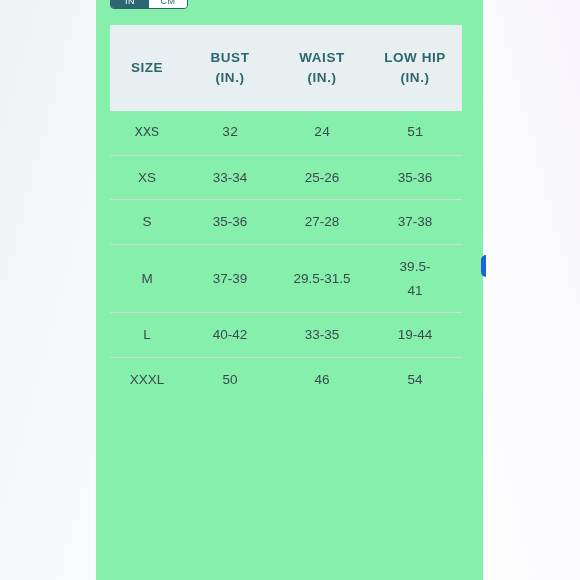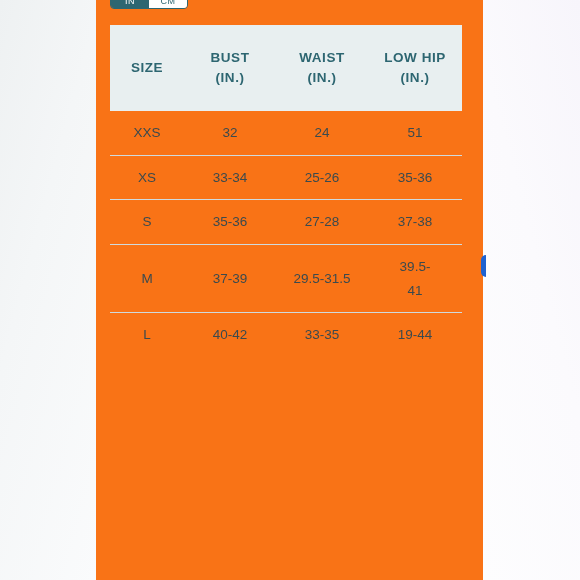--- a/index.html
+++ b/index.html
@@ -40,21 +40,21 @@
     background: linear-gradient(255deg, #f7f5fb 0%, #fbfaFD 45%, #fdfdfe 100%);
   }
 
   
   .content-panel {
     position: absolute;
     left: 96px;
     top: 0;
     width: 387px;
     height: 580px;
-    background: #f97316;
+    background: #86efac;
   }
 
   
   .unit-toggle {
     position: absolute;
     left: 14px;
     top: -14px;
     width: 78px;
     height: 23px;
     display: flex;
@@ -112,20 +112,21 @@
     font-weight: normal;
     text-align: center;
     vertical-align: middle;
     line-height: 1.75;
     padding: 10px 14px;
     border-top: 1px solid #cfdadd;
   }
 
   .size-table tbody tr:first-child td {
     border-top: none;
+    font-family: Liberation Mono, monospace;
   }
 
   
   .col-size { width: 74px; }
   .col-bust { width: 92px; }
   .col-waist { width: 92px; }
   .col-hip  { width: 94px; }
 
   .size-table tbody td.c-bust,
   .size-table tbody td.c-hip {
@@ -208,18 +209,24 @@
           <td class="c-bust">37-39</td>
           <td class="c-waist">29.5-31.5</td>
           <td class="c-hip">39.5-41</td>
         </tr>
         <tr>
           <td class="c-size">L</td>
           <td class="c-bust">40-42</td>
           <td class="c-waist">33-35</td>
           <td class="c-hip">19-44</td>
         </tr>
+        <tr>
+          <td class="c-size">XXXL</td>
+          <td class="c-bust">50</td>
+          <td class="c-waist">46</td>
+          <td class="c-hip">54</td>
+        </tr>
       </tbody>
   </table>
 
 </div>
 
 <div class="edge-widget"></div>
 
 </body></html>

